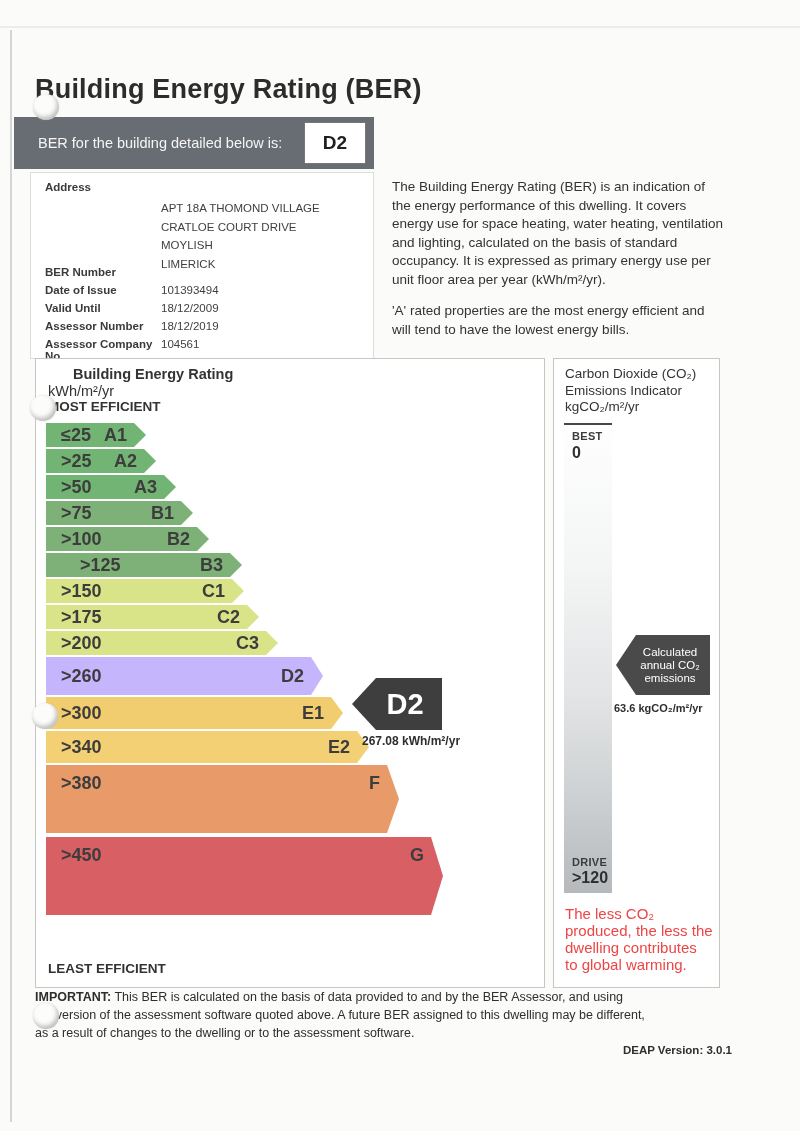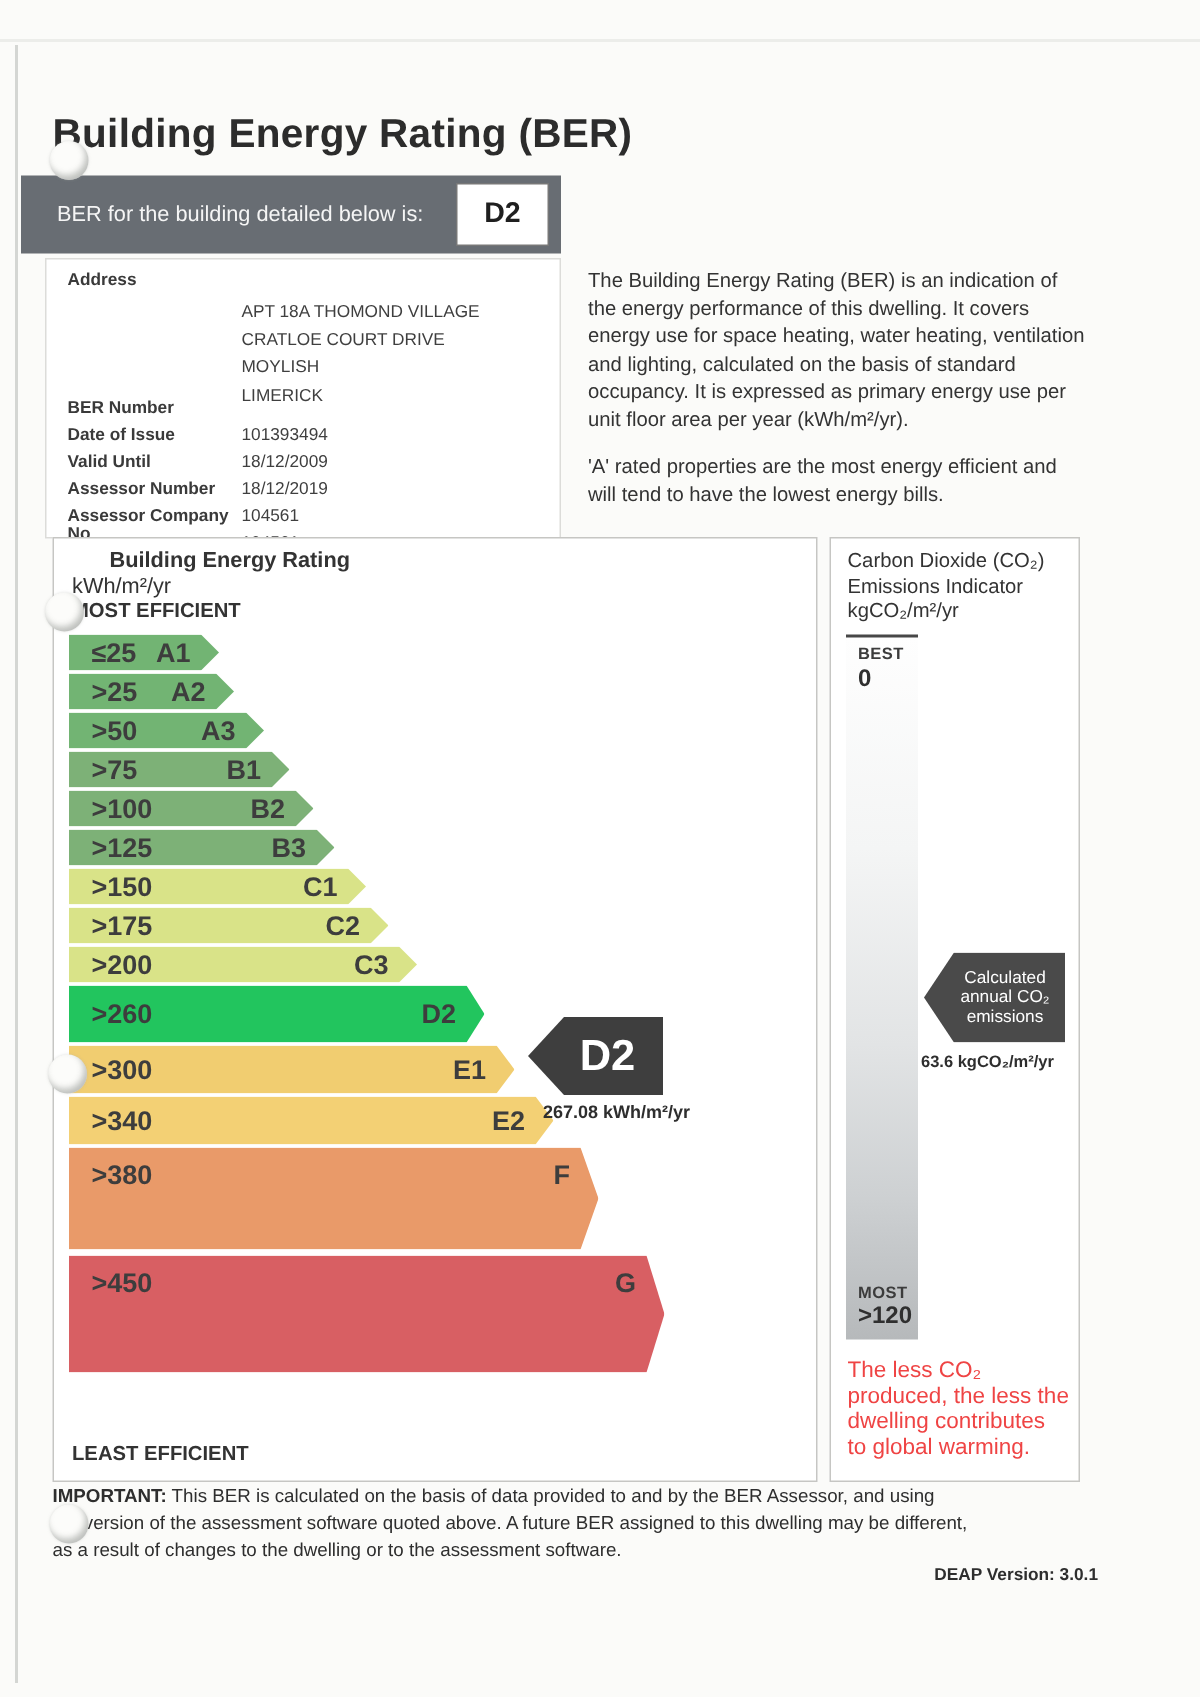--- a/index.html
+++ b/index.html
@@ -147,37 +147,37 @@
         <span class="band-grade">A3</span>
       </div>
     <div class="band" style="width: 147px; height: 24px; background: rgb(125, 177, 119);">
         <span class="band-range">&gt;75</span>
         <span class="band-grade">B1</span>
       </div>
     <div class="band" style="width: 163px; height: 24px; background: rgb(125, 177, 119);">
         <span class="band-range">&gt;100</span>
         <span class="band-grade">B2</span>
       </div>
-    <div class="band" style="width: 177px; height: 24px; background: rgb(125, 177, 119);">
+    <div class="band" style="width: 177px; height: 24px; background: rgb(125, 177, 119); padding-left: 19px;">
         <span class="band-range">&gt;125</span>
         <span class="band-grade">B3</span>
       </div>
     <div class="band" style="width: 198px; height: 24px; background: rgb(217, 227, 136);">
         <span class="band-range">&gt;150</span>
         <span class="band-grade">C1</span>
       </div>
     <div class="band" style="width: 213px; height: 24px; background: rgb(217, 227, 136);">
         <span class="band-range">&gt;175</span>
         <span class="band-grade">C2</span>
       </div>
     <div class="band" style="width: 232px; height: 24px; background: rgb(217, 227, 136);">
         <span class="band-range">&gt;200</span>
         <span class="band-grade">C3</span>
       </div>
-    <div class="band" style="width: 277px; height: 38px; background: #22c55e;">
+    <div class="band" style="width: 277px; height: 38px; background: #c4b5fd;">
         <span class="band-range">&gt;260</span>
         <span class="band-grade">D2</span>
       </div>
     <div class="band" style="width: 297px; height: 32px; background: rgb(241, 205, 112);">
         <span class="band-range">&gt;300</span>
         <span class="band-grade">E1</span>
       </div>
     <div class="band" style="width: 323px; height: 32px; background: rgb(243, 208, 116);">
         <span class="band-range">&gt;340</span>
         <span class="band-grade">E2</span>
@@ -205,21 +205,21 @@
     <span>Carbon Dioxide (CO₂)</span><br>
     <span>Emissions Indicator</span><br>
     <span>kgCO₂/m²/yr</span>
   </div>
   <div class="co2-bar">
     <div class="co2-best">
       <span class="lbl">BEST</span>
       <span class="val">0</span>
     </div>
     <div class="co2-worst">
-      <span class="lbl">MOST</span>
+      <span class="lbl">DRIVE</span>
       <span class="val">&gt;120</span>
     </div>
   </div>
   <div class="co2-pointer">
     <span>Calculated</span>
     <span>annual CO₂</span>
     <span>emissions</span>
   </div>
   <div class="co2-value">63.6 kgCO₂/m²/yr</div>
   <div class="co2-note">The less CO₂ produced, the less the dwelling contributes to global warming.</div>

